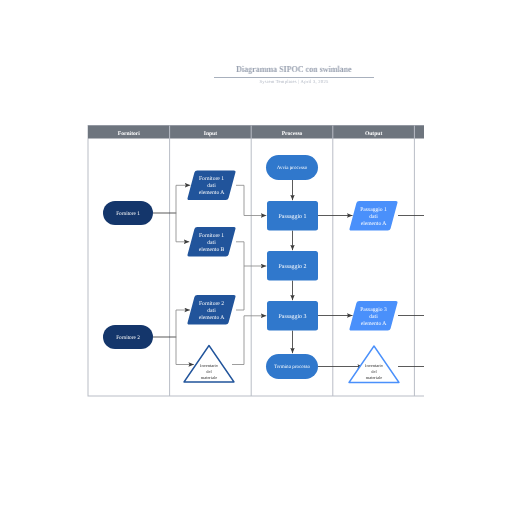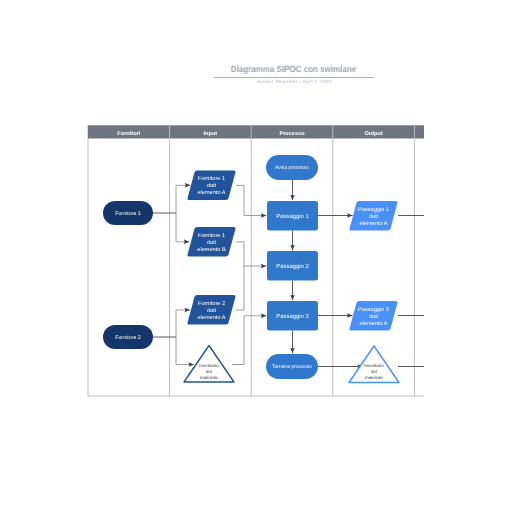--- a/index.html
+++ b/index.html
@@ -1,20 +1,20 @@
 <!DOCTYPE html>
 <html><head>
 <meta charset="utf-8">
 <style>
   html,body{margin:0;padding:0;width:516px;height:516px;background:#ffffff;
     font-family:"Liberation Sans",sans-serif;
     -webkit-font-smoothing:antialiased;text-rendering:geometricPrecision;}
   svg text{-webkit-font-smoothing:antialiased;filter:opacity(1);}
   #doc-title,#doc-sub{will-change:transform;}
-  #page{position:relative;width:424px;height:516px;overflow:hidden;background:#fff;}
+  #page{position:relative;width:424px;height:516px;overflow:hidden;background:#fff;font-family:Liberation Serif, serif;}
   #title-block{position:absolute;left:0;top:59px;width:588px;text-align:center;}
   #doc-title{font-size:9px;font-weight:bold;color:#9ba3b2;display:inline-block;
     transform:scaleX(.89);transform-origin:center;white-space:nowrap;line-height:11px;}
   #title-rule{width:160px;height:1px;background:#a8b0bd;margin:-0.5px auto 0 auto;}
   #doc-sub{font-size:4.6px;color:#b2b8c4;margin-top:1px;letter-spacing:.25px;line-height:6px;}
   #diagram{position:absolute;left:0;top:0;}
   svg{display:block;}
 </style>
 </head>
 <body>

